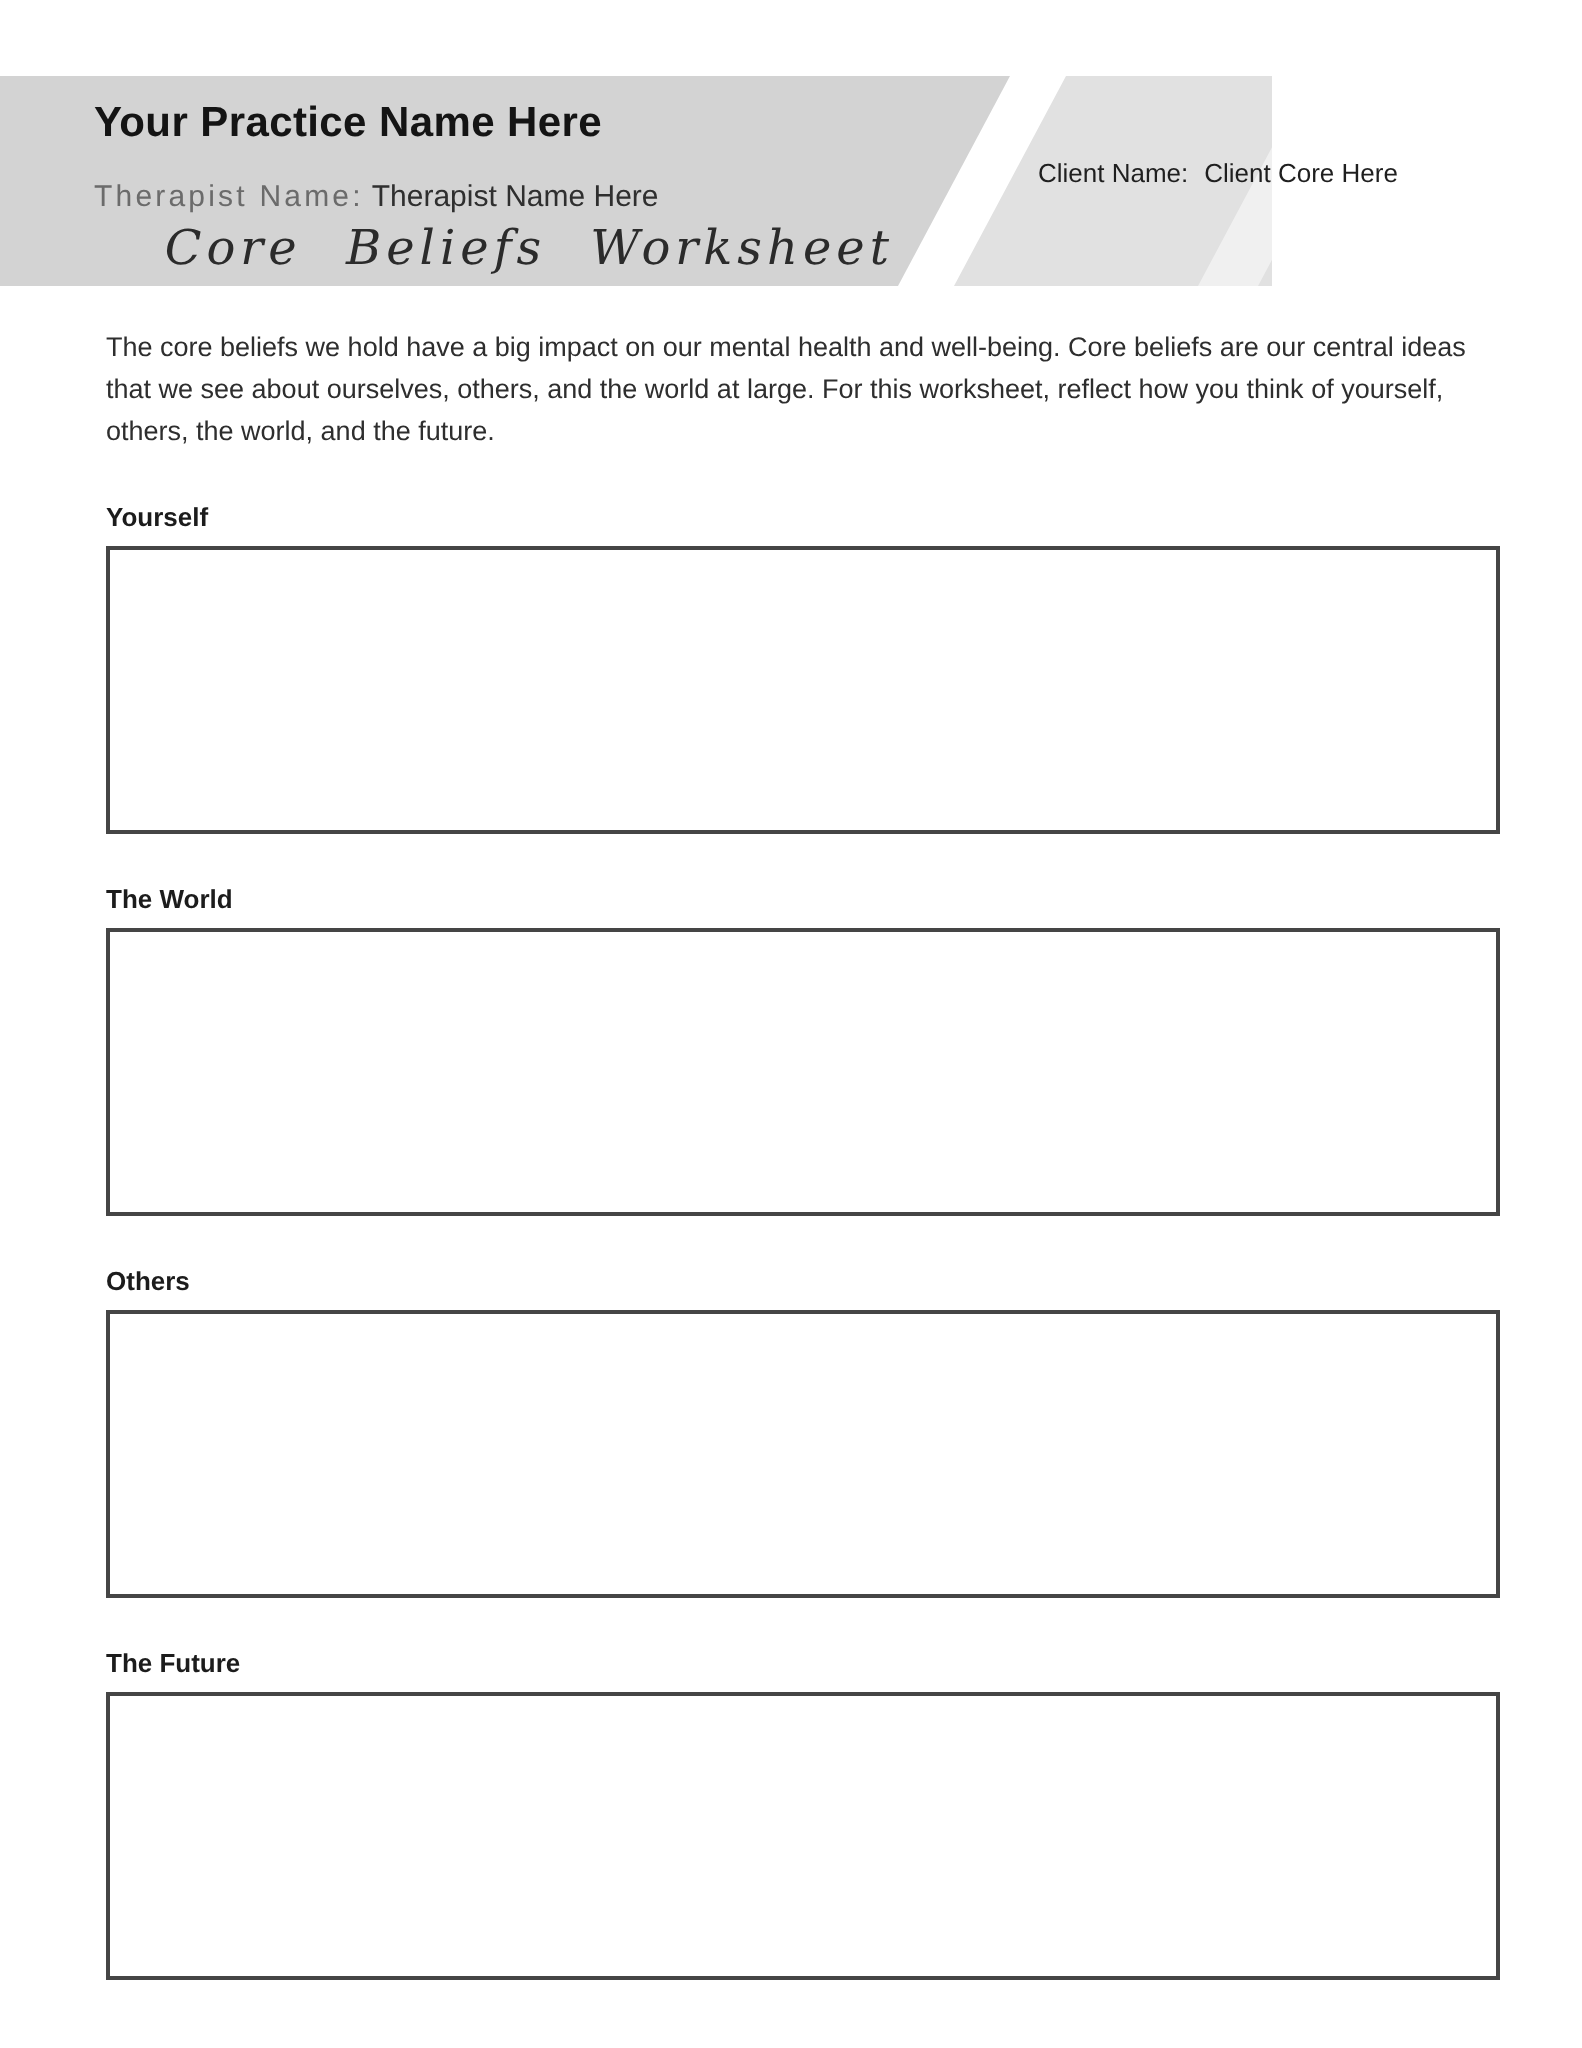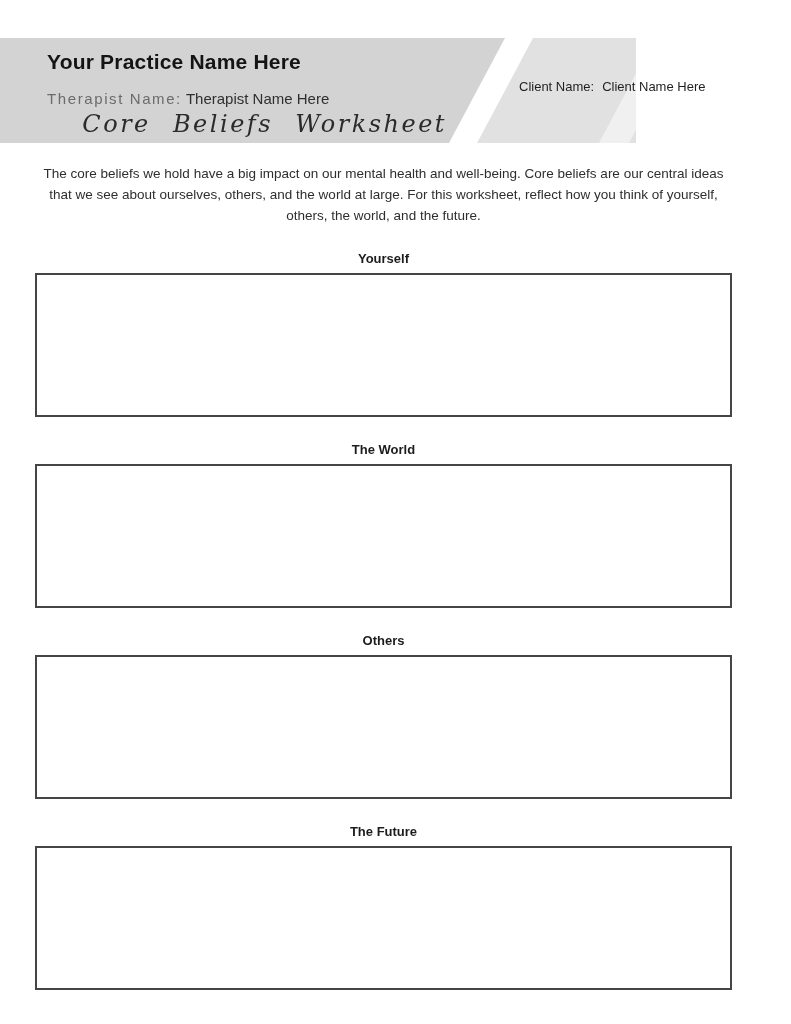--- a/index.html
+++ b/index.html
@@ -69,21 +69,21 @@
     left: 519px;
     top: 38px;
     font-size: 13px;
     color: #1f1f1f;
   }
   .client-row { line-height: 22px; white-space: nowrap; }
   .client-row .c-label { color: #1f1f1f; }
   .client-row .c-value { margin-left: 8px; color: #1f1f1f; }
 
   
-  .content { position: absolute; top: 143px; left: 35px; width: 697px; text-align: center; }
+  .content { position: absolute; top: 143px; left: 53px; width: 697px; }
   .intro {
     margin: 20px 0 0 0;
     font-size: 13.5px;
     line-height: 21px;
     color: #2e2e2e;
   }
   .section { margin-top: 25px; }
   .section-label {
     font-size: 13px;
     font-weight: 700;
@@ -112,21 +112,21 @@
     <div class="practice-block">
       <h1 class="practice-name">Your Practice Name Here</h1>
       <div class="therapist-line">
         <span class="therapist-label">Therapist Name:</span><span class="therapist-value">Therapist Name Here</span>
       </div>
       <div class="script-title">Core Beliefs Worksheet</div>
     </div>
 
     <div class="client-block">
       <div class="client-row">
-        <span class="c-label">Client Name:</span><span class="c-value">Client Name Here</span>
+        <span class="c-label">Client Name:</span><span class="c-value">Client Core Here</span>
       </div>
     </div>
   </header>
 
   <main class="content">
     <p class="intro">The core beliefs we hold have a big impact on our mental health and well-being. Core beliefs are our central ideas that we see about ourselves, others, and the world at large. For this worksheet, reflect how you think of yourself, others, the world, and the future.</p>
 
     <section class="section">
       <div class="section-label">Yourself</div>
       <div class="fill-box" role="textbox" aria-multiline="true"></div>

